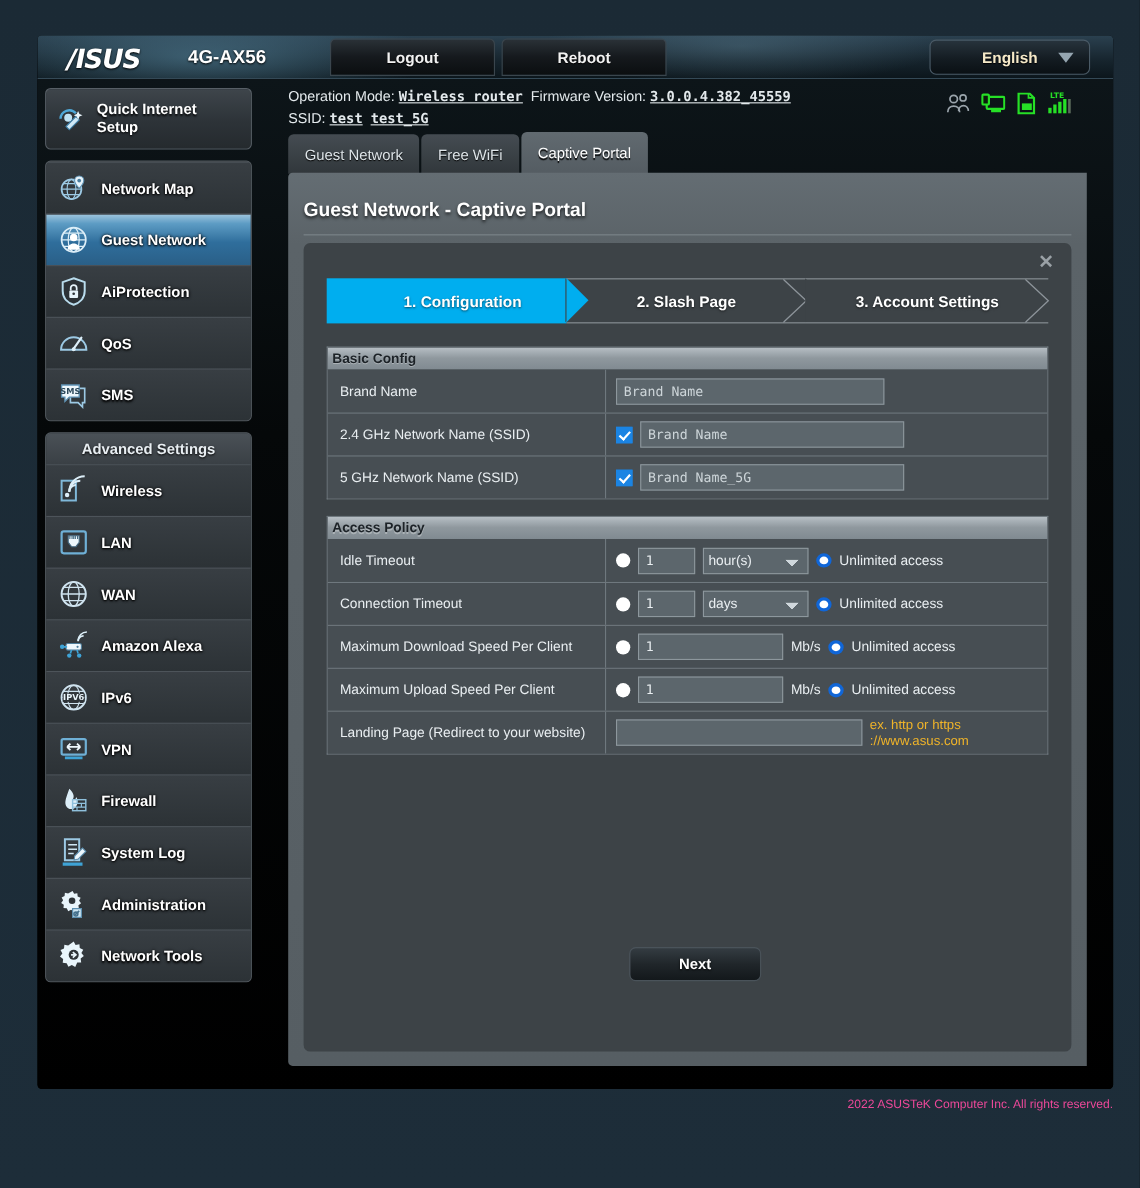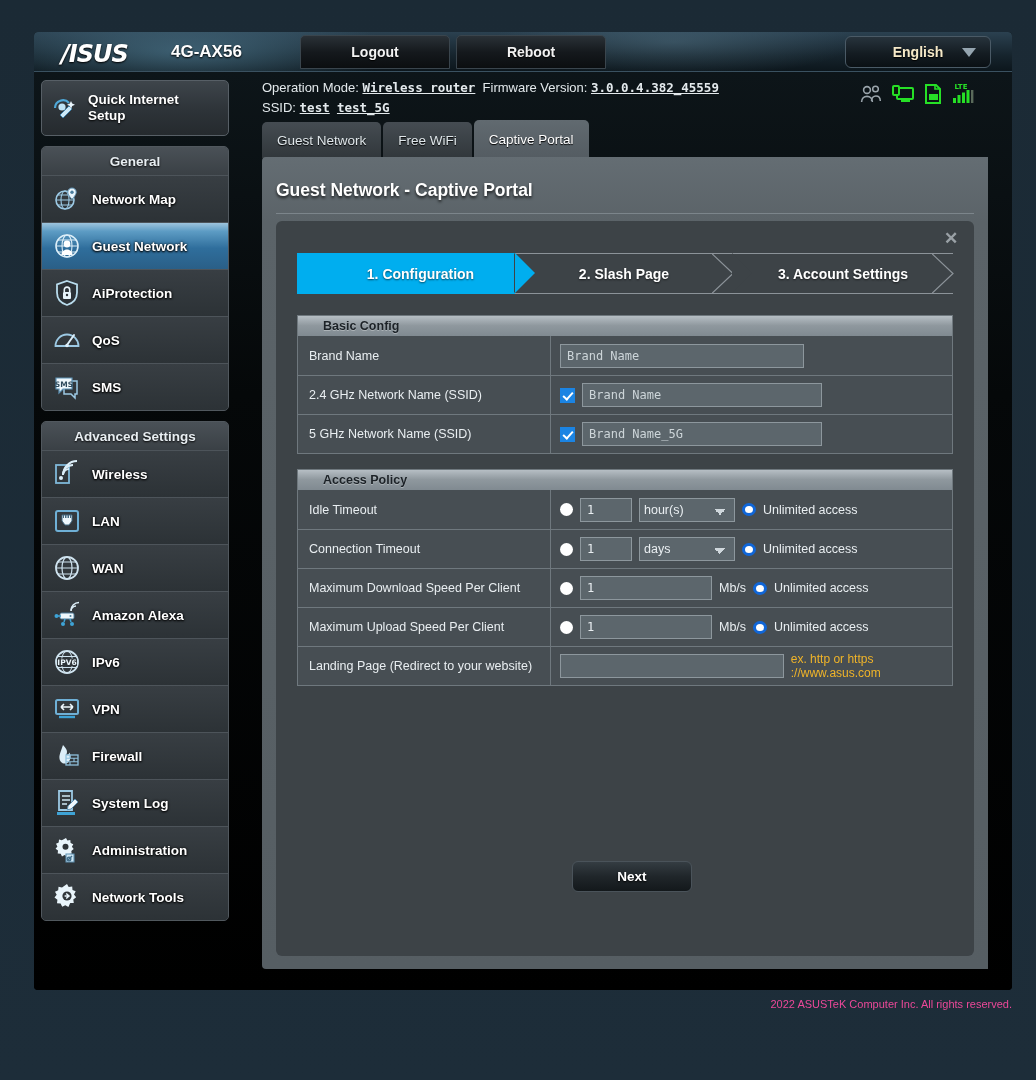--- a/index.html
+++ b/index.html
@@ -257,21 +257,21 @@
 
   #step1 { width: 218px; padding-left: 29px; }
   #step2 { width: 218px; }
   #step3 { width: 220px; }
 
   
   .sec-head {
     height: 21px;
     background: linear-gradient(180deg, #b6bec4 0%, #8f989e 48%, #808a91 100%);
     color: #1c2227; font-size: 12.5px; font-weight: bold;
-    display: flex; align-items: center; padding-left: 25px;
+    display: flex; align-items: center; padding-left: 4px;
     border: 1px solid #6f787e;
     border-bottom: none;
     text-shadow: 0 1px 0 rgba(255,255,255,0.3);
   }
   .tbl {
     border: 1px solid #6f787e;
     border-top: none;
   }
   .row {
     display: flex;
@@ -402,21 +402,20 @@
           <path d="M10 22l9-9 3 3-9 9z" fill="#cfe9f7" stroke="#3e7fa8" stroke-width="1"></path>
           <path d="M21 8l1.2 2.6L25 11.8l-2.8 1.2L21 16l-1.2-3L17 11.8l2.8-1.2z" fill="#eaf6fd"></path>
         </svg>
         <div class="label">
           <span>Quick Internet</span><br>
           <span>Setup</span>
         </div>
       </div>
 
       <div class="menu-group">
-        <div class="group-head">General</div>
 
         <div class="menu-item">
           <svg class="micon" viewBox="0 0 30 30">
             <circle cx="13" cy="16" r="9" fill="none" stroke="#9cc9e4" stroke-width="1.6"></circle>
             <ellipse cx="13" cy="16" rx="4" ry="9" fill="none" stroke="#9cc9e4" stroke-width="1.1"></ellipse>
             <path d="M4 16h18M5.5 11h15M5.5 21h15" stroke="#9cc9e4" stroke-width="1.1" fill="none"></path>
             <path d="M20 4a4.2 4.2 0 0 1 4.2 4.2c0 3-4.2 7-4.2 7s-4.2-4-4.2-7A4.2 4.2 0 0 1 20 4z" fill="#e8f4fb" stroke="#5f93b5" stroke-width="1"></path>
             <circle cx="20" cy="8.2" r="1.7" fill="#4a7d9e"></circle>
           </svg>
           <span class="mlabel">Network Map</span>

